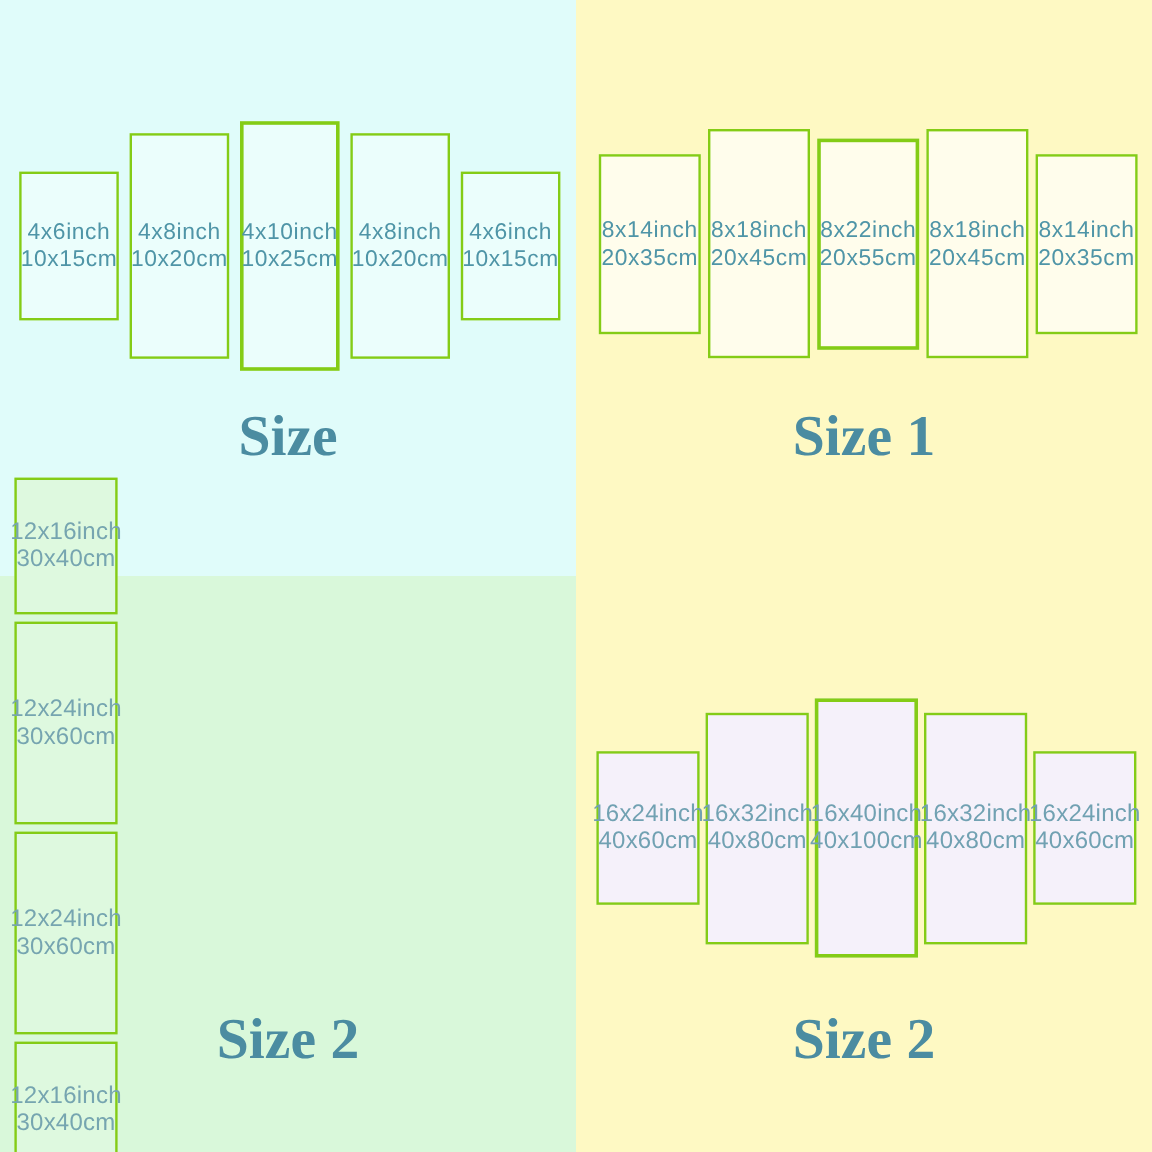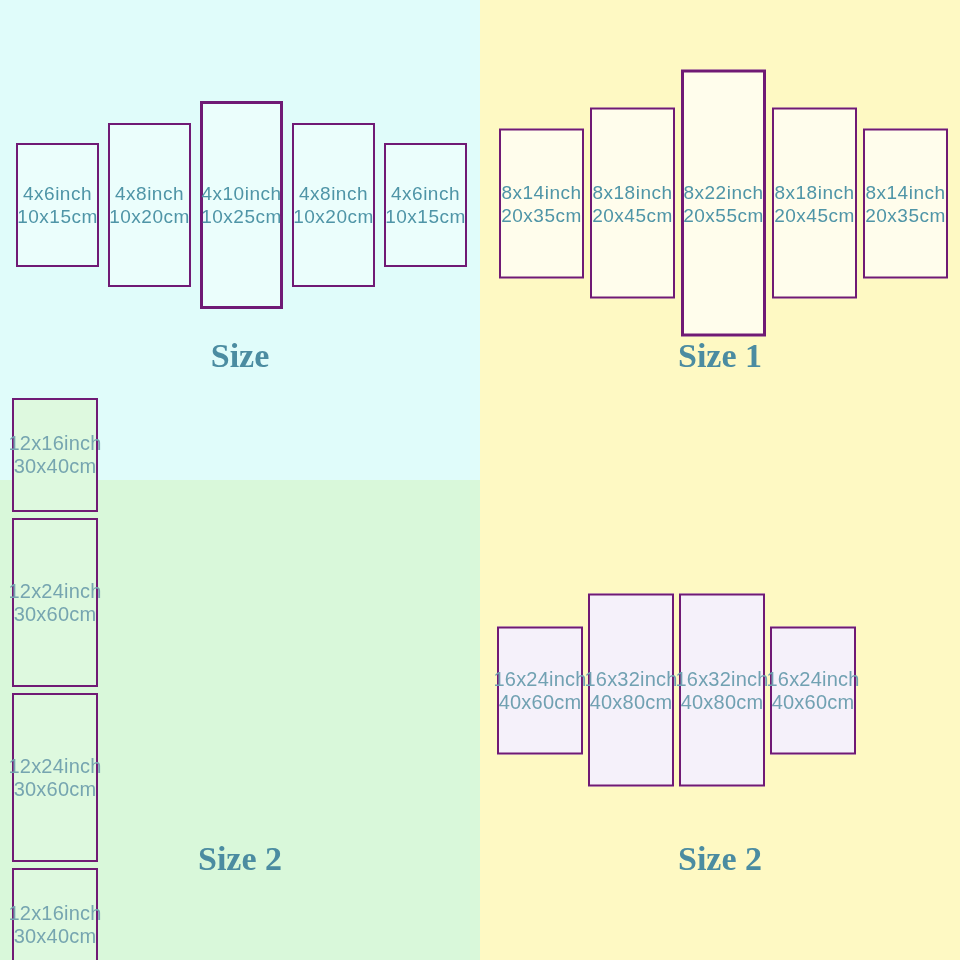--- a/index.html
+++ b/index.html
@@ -16,44 +16,44 @@
   .q3{left:480px;top:480px;background:#fef9c3;}
 
   .panel-row{position:absolute;display:flex;align-items:center;transform:translateY(-50%);}
   .q0 .panel-row{left:16px;top:205px;gap:9px;}
   .q1 .panel-row{left:19px;top:203px;gap:6px;}
   .q2 .panel-row{left:12px;top:210px;gap:6px;flex-direction:column;}
   .q3 .panel-row{left:17px;top:210px;gap:5px;}
 
   .panel{
     position:relative;box-sizing:border-box;
-    border:2px solid #701a75;flex:0 0 auto;text-decoration:underline;
+    border:2px solid #84cc16;flex:0 0 auto;text-decoration:underline;
   }
   .q0 .panel{width:83px;background:#ebfefc;}
   .q1 .panel{width:85px;background:#fffdec;}
   .q2 .panel{width:86px;background:#def9df;}
   .q3 .panel{width:86px;background:#f5f1fa;}
   .panel.p2{border-width:3px;}
 
-  .q0 .p0,.q0 .p4{height:124px}.q0 .p1,.q0 .p3{height:164px}.q0 .p2{height:208px}
-  .q1 .p0,.q1 .p4{height:150px}.q1 .p1,.q1 .p3{height:191px}.q1 .p2{height:267px}
+  .q0 .p0,.q0 .p4{height:124px}.q0 .p1,.q0 .p3{height:188px}.q0 .p2{height:208px}
+  .q1 .p0,.q1 .p4{height:150px}.q1 .p1,.q1 .p3{height:191px}.q1 .p2{height:176px}
   .q2 .p0,.q2 .p4{height:114px}.q2 .p1,.q2 .p3{height:169px}.q2 .p2{height:225px}
   .q3 .p0,.q3 .p4{height:128px}.q3 .p1,.q3 .p3{height:193px}.q3 .p2{height:216px}
 
   .panel-label{
     position:absolute;left:50%;top:50%;transform:translate(-50%,-50%);
     text-align:center;white-space:nowrap;line-height:23px;
   }
   .q0 .panel-label,.q1 .panel-label{font-size:19px;letter-spacing:0.5px;color:#4f95a7;}
   .q2 .panel-label{font-size:20px;letter-spacing:0.2px;color:#76a5b0;}
   .q3 .panel-label{font-size:20px;letter-spacing:0.2px;color:#71a1b2;}
 
   .size-title{
     position:absolute;left:0;width:100%;text-align:center;margin:0;
-    font-family:"Liberation Serif",serif;font-weight:700;font-size:34px;
+    font-family:"Liberation Serif",serif;font-weight:700;font-size:48px;
     color:#4b8ca1;line-height:1.15;
   }
   .q0 .size-title,.q1 .size-title{top:336px;}
   .q2 .size-title,.q3 .size-title{top:359px;}
 </style>
 </head>
 <body>
 
 <div class="canvas">
 
@@ -166,20 +166,26 @@
           <div>16x24inch</div>
           <div>40x60cm</div>
         </div>
       </div>
       <div class="panel p1">
         <div class="panel-label">
           <div>16x32inch</div>
           <div>40x80cm</div>
         </div>
       </div>
+      <div class="panel p2">
+        <div class="panel-label">
+          <div>16x40inch</div>
+          <div>40x100cm</div>
+        </div>
+      </div>
       <div class="panel p3">
         <div class="panel-label">
           <div>16x32inch</div>
           <div>40x80cm</div>
         </div>
       </div>
       <div class="panel p4">
         <div class="panel-label">
           <div>16x24inch</div>
           <div>40x60cm</div>

